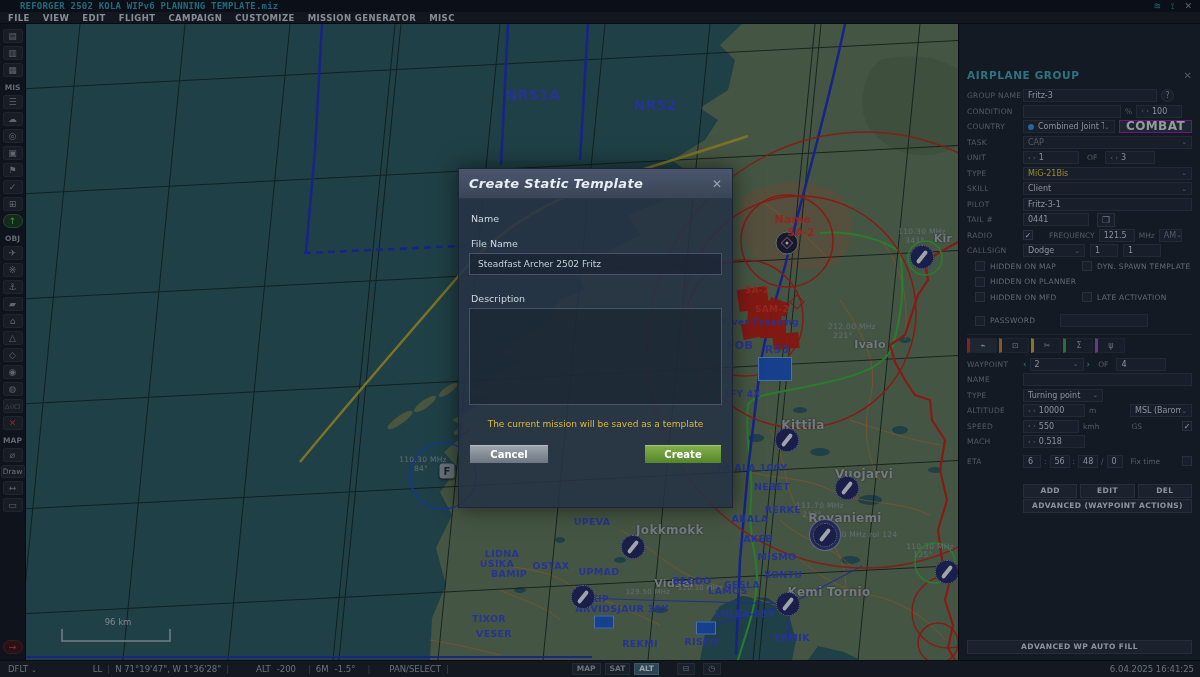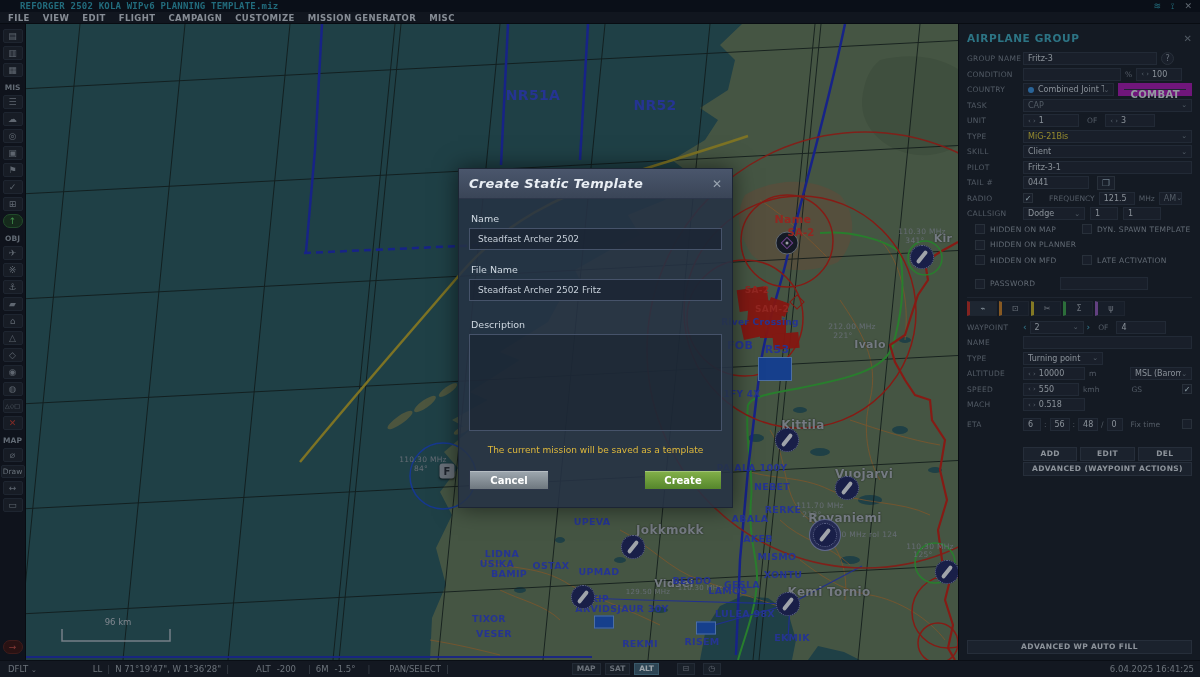--- a/index.html
+++ b/index.html
@@ -54,40 +54,40 @@
   .tb-btn.red { color:#c03a30; }
   .tb-btn.exit { background:#3a1716; border-color:#5a2420; color:#c25048; border-radius:7px; }
   .tb-label { color:#8e99a5; font-size:7.5px; font-weight:bold; margin-top:3px; }
   .tb-text { width:24px; height:13px; background:#1f2630; border:1px solid #2a3340; border-radius:2px;
              color:#97a1ac; font-size:7.5px; text-align:center; line-height:11px; }
 
   
   #panel { position:absolute; left:958px; top:24px; width:242px; height:636px; background:#1b222d;
            z-index:3; border-left:1px solid #0a0e14; display:flex; flex-direction:column;
            padding:6px 8px 4px 8px; }
-  #panel-header { display:flex; align-items:center; height:16px; margin-bottom:6px; }
+  #panel-header { display:flex; align-items:center; height:16px; margin-bottom:6px;margin-top:37px; }
   #panel-title { color:#3fa7bc; font-size:10.5px; font-weight:bold; letter-spacing:.6px; }
   .px { margin-left:auto; color:#75808c; font-size:10px; }
   .prow { display:flex; align-items:center; height:13px; margin-bottom:2.5px; }
   .plabel { width:56px; flex:none; color:#76818d; font-size:7.5px; letter-spacing:.3px; }
   .fld { background:#222a37; border:1px solid #303a49; height:13px; font-size:8px; color:#c7d0d9;
          display:flex; align-items:center; padding:0 4px; overflow:hidden; white-space:nowrap; }
   .dd { position:relative; }
   .dd .arr { margin-left:auto; color:#7e8a96; font-size:7px; }
   .dd.disabled { color:#77828e; }
   .spin { background:#222a37; border:1px solid #303a49; height:13px; font-size:8px; color:#c7d0d9;
           display:flex; align-items:center; padding:0 4px; gap:3px; }
   .spin .ar { color:#7e8a96; font-size:7px; }
   .unit-txt { color:#77828e; font-size:7.5px; margin:0 4px; }
   .cb { width:10px; height:10px; background:#222a37; border:1px solid #39434f; flex:none;
         font-size:8px; line-height:9px; text-align:center; color:#cfe9f2; }
   .cb-lbl { color:#8d98a3; font-size:7.5px; margin-left:5px; letter-spacing:.3px; }
   .help-btn { width:13px; height:13px; border-radius:50%; background:#222a37; border:1px solid #39434f;
               color:#97a1ac; font-size:8px; line-height:11px; text-align:center; margin-left:4px; }
-  .combat { height:13px; background:#2a3443; border:6px solid #a21caf; color:#d6dde4; font-size:10px;
+  .combat { height:13px; background:#2a3443; border:1px solid #a21caf; color:#d6dde4; font-size:12px;
             font-weight:bold; padding:0 6px; line-height:11px; margin-left:4px; letter-spacing:.4px; }
   .yellow-val { color:#d8c63e !important; }
   .bullet { width:6px; height:6px; border-radius:50%; background:#3a8fd9; margin-right:4px; flex:none; }
   .copy-btn { width:18px; height:14px; background:#222a37; border:1px solid #39434f; color:#9fb6c6;
               font-size:9px; text-align:center; line-height:12px; margin-left:8px; }
   .cyan { color:#49b6d2; }
   #tabs { display:flex; gap:2px; border-top:1px solid #2a3340; padding-top:3px; margin:4px 0 5px 0; }
   .tab { width:30px; height:15px; background:#202835; border:1px solid #2a3340; border-left-width:3px;
          color:#97a1ac; font-size:8px; text-align:center; line-height:13px; }
   .tab.active { background:#2a3442; color:#cfe0ea; }
@@ -651,21 +651,20 @@
 
 <div id="dim"></div>
 
 <div id="dialog">
   <div id="dialog-header">
     <span id="dialog-title">Create Static Template</span>
     <span id="dialog-close">✕</span>
   </div>
   <div id="dialog-body">
     <div class="dlg-label">Name</div>
-    <div class="dlg-input">Steadfast Archer 2502</div>
     <div class="dlg-label" style="margin-top:14px">File Name</div>
     <div class="dlg-input">Steadfast Archer 2502 Fritz</div>
     <div class="dlg-label" style="margin-top:18px">Description</div>
     <div class="dlg-input" id="dlg-desc"></div>
     <div id="dlg-warning">The current mission will be saved as a template</div>
     <div id="dlg-buttons">
       <span class="dlg-btn" id="btn-cancel">Cancel</span>
       <span class="dlg-btn" id="btn-create">Create</span>
     </div>
   </div>

